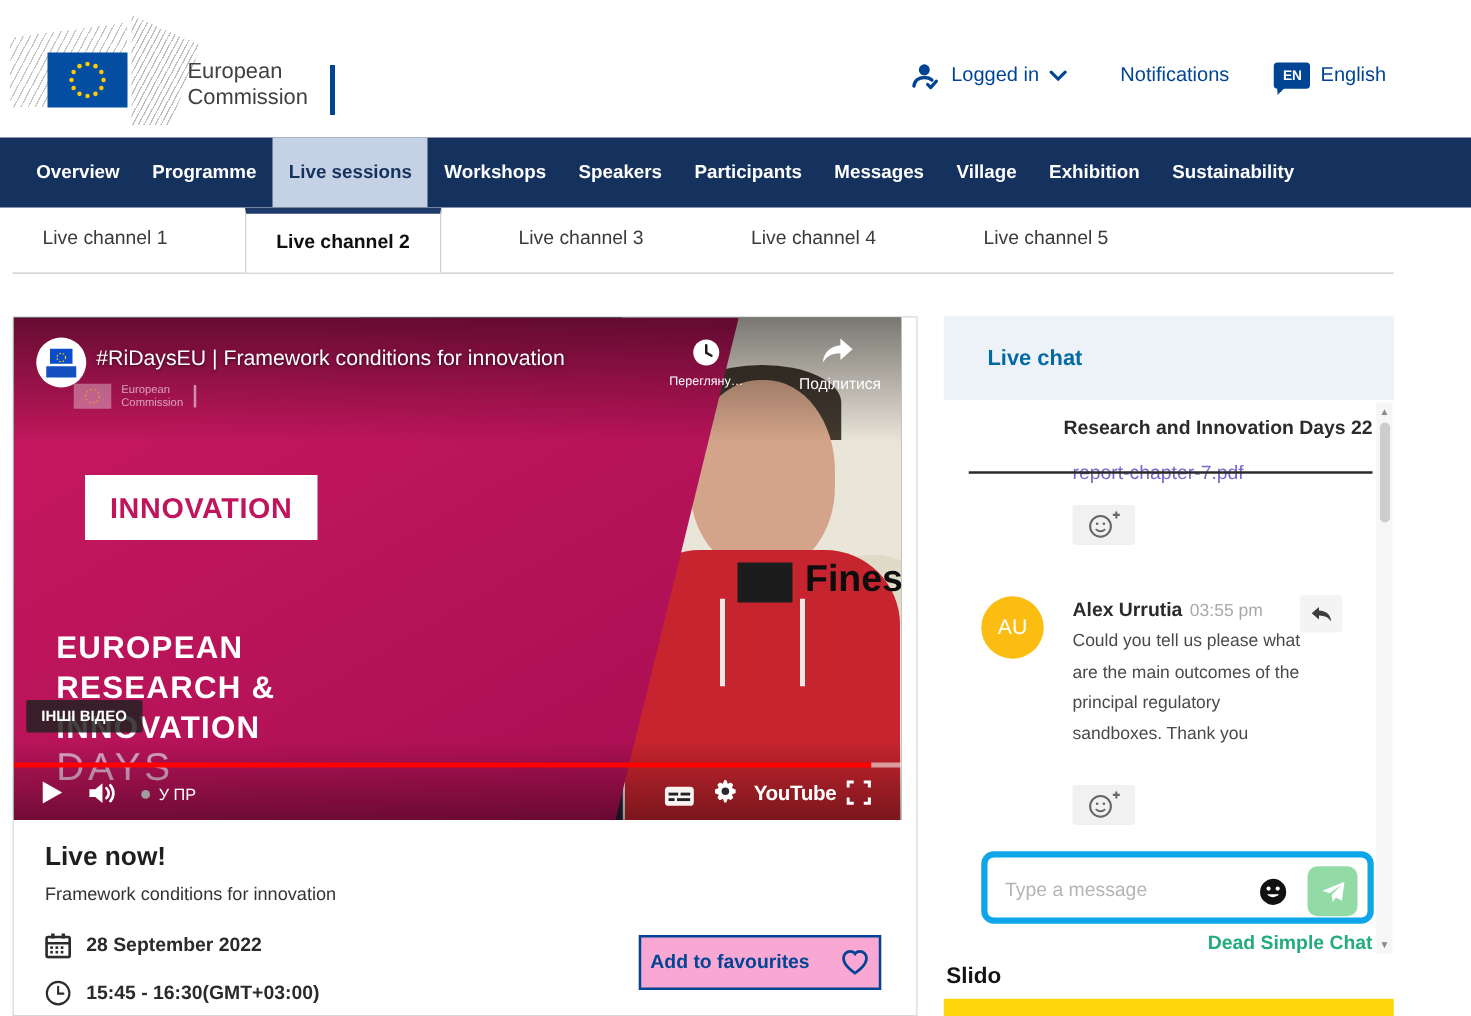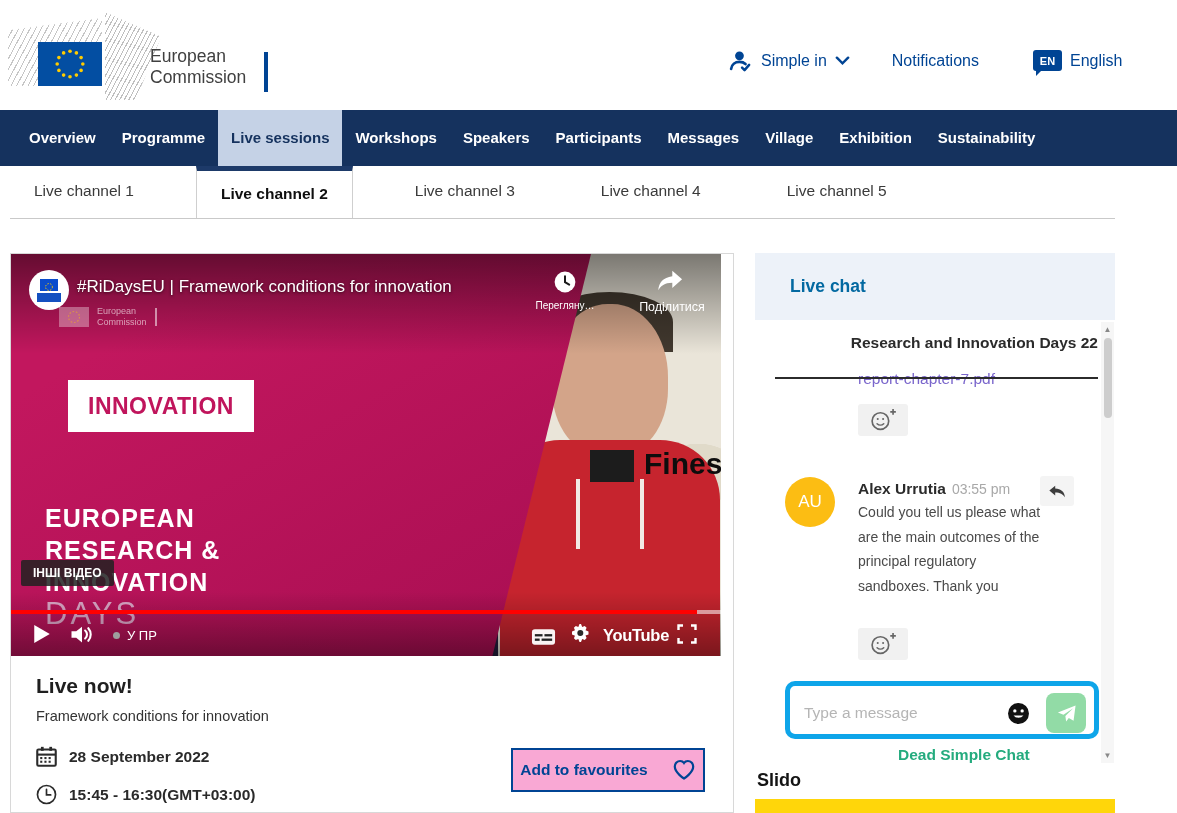--- a/index.html
+++ b/index.html
@@ -13,21 +13,21 @@
     clip-path:polygon(0 18%,100% 0,100% 100%,0 100%); }
   .flag { position:absolute; left:30px; top:32px; width:64px; height:44px; background:#034ea2; }
   .stripes-b { position:absolute; left:97px; top:2px; width:56px; height:88px;
     background:repeating-linear-gradient(-62deg,#bfbfbf 0 1px,transparent 1px 4px);
     clip-path:polygon(0 0,100% 28%,55% 100%,0 100%); }
   .logo-text { position:absolute; left:142px; top:36px; font-size:17.5px; color:#404040; line-height:21px; }
   .logo-bar { position:absolute; left:256px; top:42px; width:4px; height:40px; background:#004494; }
 
   .hdr-right { position:absolute; top:48px; left:728px; display:flex; align-items:center; color:#004494; font-size:16px; }
   .hdr-item { display:flex; align-items:center; gap:8px; }
-  .sp42 { margin-right:42px; } .sp38 { margin-right:54px; }
+  .sp42 { margin-right:42px; } .sp38 { margin-right:36px; }
   .en-badge { position:relative; width:29px; height:21px; background:#004494; color:#fff; font-size:11px; font-weight:bold;
     display:flex; align-items:center; justify-content:center; border-radius:3px; }
   .en-badge::after { content:""; position:absolute; left:3px; bottom:-5px; border:3px solid transparent; border-top-color:#004494; border-left-color:#004494; }
 
   
   .nav { position:absolute; left:0; top:110px; width:1177px; height:56px; background:#15325e; display:flex; padding-left:16px; }
   .nav-item { padding:0 13px; line-height:56px; color:#fff; font-weight:bold; font-size:15px; white-space:nowrap; }
   .nav-item.active { background:#c5d2e6; color:#15325e; }
 
   
@@ -118,21 +118,21 @@
   .reply-btn { position:absolute; left:1040px; top:476px; width:34px; height:30px; background:#f4f4f4; border-radius:3px;
     display:flex; align-items:center; justify-content:center; cursor:pointer; }
   .msg-text { position:absolute; left:858px; top:500px; width:190px; font-size:14px; line-height:24.5px; color:#4a4a4a; }
   .chat-input { position:absolute; left:785px; top:681px; width:314px; height:58px; border:5px solid #0ea5e9; border-radius:10px; background:#fff; }
   .chat-input input { position:absolute; left:14px; top:1px; height:52px; width:190px; border:none; outline:none; font-size:15.5px;
     color:#333; font-family:"Liberation Sans",sans-serif; background:transparent; }
   .chat-input input::placeholder { color:#b5b5b5; }
   .emoji-btn { position:absolute; right:64px; top:16px; cursor:pointer; }
   .send-btn { position:absolute; right:8px; top:7px; width:40px; height:40px; background:#92dba6; border-radius:8px;
     display:flex; align-items:center; justify-content:center; cursor:pointer; }
-  .branding { position:absolute; left:898px; top:746px; width:200px; text-align:left; font-size:15.5px; font-weight:bold; color:#24ab7e; }
+  .branding { position:absolute; left:898px; top:746px; width:200px; text-align:right; font-size:15.5px; font-weight:bold; color:#24ab7e; }
   .slido-title { position:absolute; left:757px; top:770px; font-size:18px; font-weight:bold; color:#141414; }
   .slido-bar { position:absolute; left:755px; top:799px; width:360px; height:14px; background:#ffd60a; }
 </style>
 </head>
 <body>
 
 <div class="page">
 
   <div class="logo">
     <div class="stripes-a"></div>
@@ -160,21 +160,21 @@
     <div class="logo-bar"></div>
   </div>
 
   <div class="hdr-right">
     <div class="hdr-item sp42">
       <svg width="25" height="25" viewBox="0 0 24 24">
         <circle cx="11" cy="7.5" r="4.2" fill="#004494"></circle>
         <path d="M3 20c.5-4.2 3.8-6.6 8-6.6 2.3 0 4.4.7 5.8 2" fill="none" stroke="#004494" stroke-width="2.6" stroke-linecap="round"></path>
         <path d="M13.5 18.8l2.4 2.4 4.4-5" fill="none" stroke="#004494" stroke-width="2.4" stroke-linecap="round" stroke-linejoin="round"></path>
       </svg>
-      <span>Simple in</span>
+      <span>Logged in</span>
       <svg width="15" height="10" viewBox="0 0 16 10">
         <path d="M2 1.5l6 6 6-6" stroke="#004494" stroke-width="2.6" fill="none" stroke-linecap="round"></path>
       </svg>
     </div>
     <span class="sp38">Notifications</span>
     <div class="hdr-item">
       <span class="en-badge">EN</span>
       <span>English</span>
     </div>
   </div>

